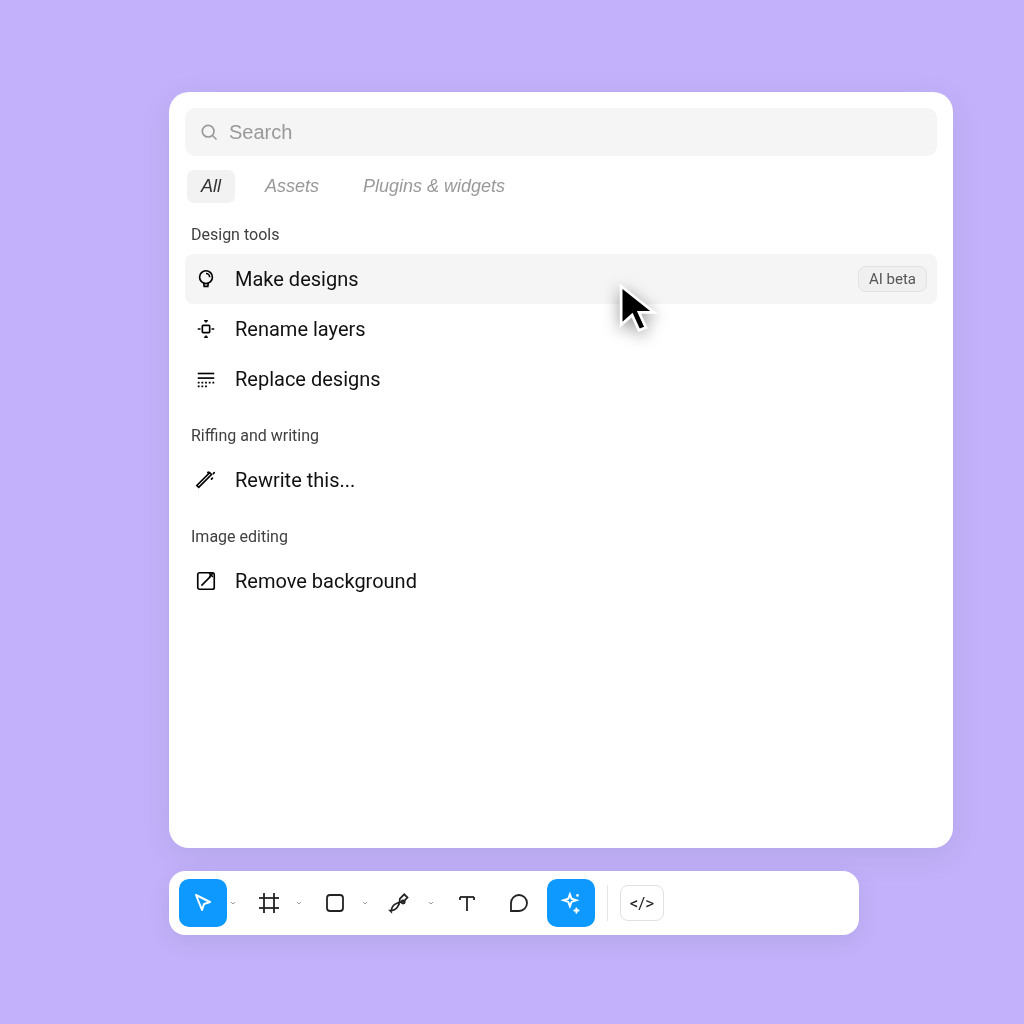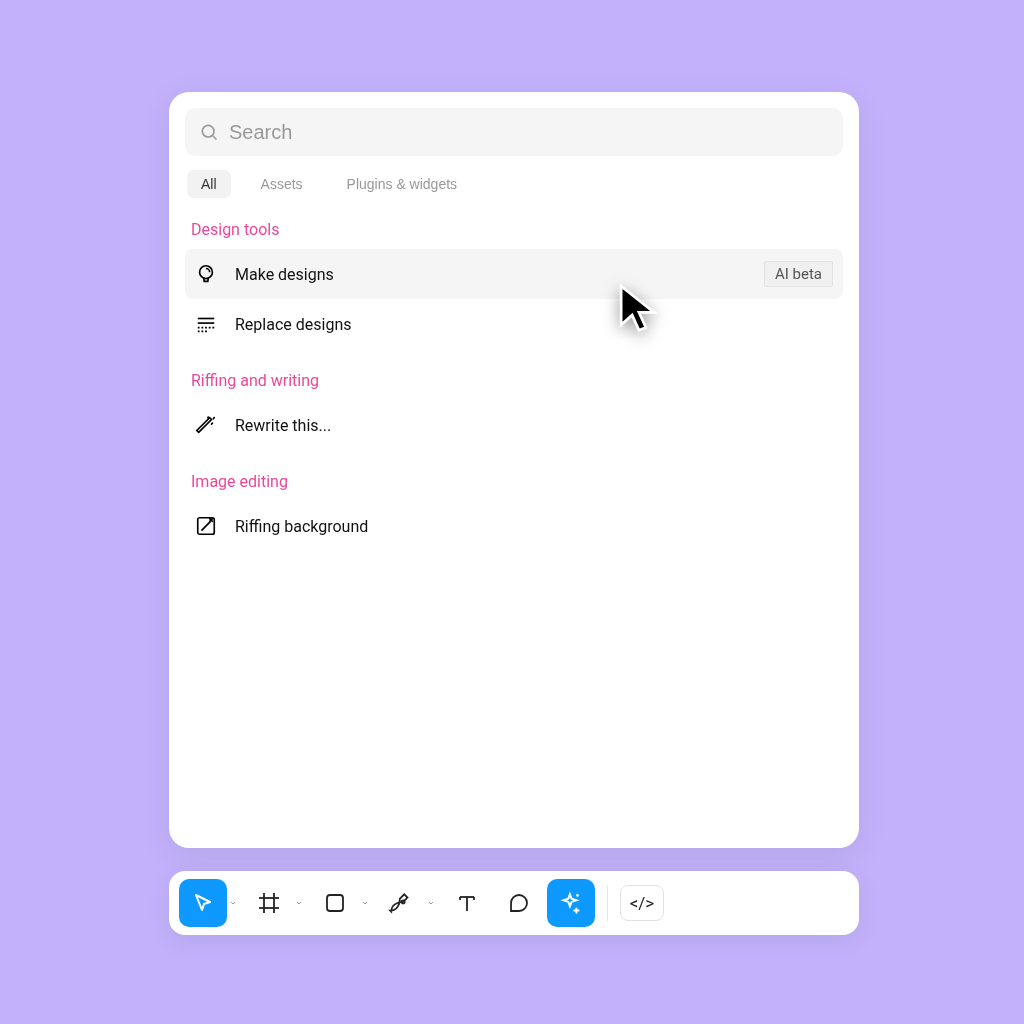--- a/index.html
+++ b/index.html
@@ -8,21 +8,21 @@
     height: 1024px;
     background: #c3b2fb;
     font-family: -apple-system, BlinkMacSystemFont, "Segoe UI", Roboto, sans-serif;
     position: relative;
     overflow: hidden;
   }
   .panel {
     position: absolute;
     left: 169px;
     top: 92px;
-    width: 690px;
+    width: 784px;
     height: 756px;
     background: #fff;
     border-radius: 20px;
     box-shadow: 0 8px 32px rgba(0,0,0,0.08);
     padding: 16px;
   }
   .search-wrap {
     display: flex;
     align-items: center;
     background: #f5f5f5;
@@ -46,37 +46,38 @@
     outline: none;
   }
   .search-input::placeholder { color: #999; }
   .tabs {
     display: flex;
     gap: 16px;
     margin-top: 14px;
     padding: 0 2px;
   }
   .tab-btn {
-    font-size: 14px;
+    font-size: 18px;
     color: #999;
     background: transparent;
     border: none;
     padding: 6px 14px;
     border-radius: 7px;
     cursor: pointer;
+    font-style: italic;
   }
   .tab-btn.active {
     background: #f2f2f2;
     color: #333;
     font-weight: 500;
   }
   .section { margin-top: 20px; }
   .section-title {
     font-size: 16px;
-    color: #ec4899;
+    color: #404040;
     padding: 2px 6px 10px 6px;
     margin-top: 16px;
   }
   .item-row {
     display: flex;
     align-items: center;
     height: 50px;
     padding: 0 10px;
     border-radius: 8px;
     gap: 18px;
@@ -88,28 +89,28 @@
   .item-icon {
     width: 22px;
     height: 22px;
     display: flex;
     align-items: center;
     justify-content: center;
     flex-shrink: 0;
     color: #000;
   }
   .item-label {
-    font-size: 16px;
+    font-size: 20px;
     color: #111;
     flex: 1;
   }
   .badge {
     background: #f0f0f0;
     border: 1px solid #e2e2e2;
-    border-radius: 2px;
+    border-radius: 8px;
     font-size: 15px;
     color: #555;
     padding: 3px 10px;
   }
   .toolbar {
     position: absolute;
     left: 169px;
     top: 871px;
     width: 690px;
     height: 64px;
@@ -199,20 +200,29 @@
             <circle cx="12" cy="10" r="7"></circle>
             <path d="M9.5 16l.5 4h4l.5-4"></path>
             <path d="M12 6a4 4 0 0 1 4 4"></path>
           </svg>
       </span>
       <span class="item-label">Make designs</span>
       <span class="badge">AI beta</span>
     </div>
 
 
+    <div class="item-row">
+      <span class="item-icon">
+        <svg width="22" height="22" viewBox="0 0 24 24" fill="none" stroke="currentColor" stroke-width="1.8">
+            <rect x="8" y="8" width="8" height="8" rx="1"></rect>
+            <path d="M12 5V3M12 21v-2M10 3h4M10 21h4M3 12h3M18 12h3"></path>
+          </svg>
+      </span>
+      <span class="item-label">Rename layers</span>
+    </div>
 
     <div class="item-row">
       <span class="item-icon">
         <svg width="22" height="22" viewBox="0 0 24 24" fill="none" stroke="currentColor" stroke-width="1.8">
             <line x1="3" y1="6" x2="21" y2="6"></line>
             <line x1="3" y1="11" x2="21" y2="11"></line>
             <line x1="3" y1="16" x2="21" y2="16" stroke-dasharray="2 2"></line>
             <line x1="3" y1="20" x2="14" y2="20" stroke-dasharray="2 2"></line>
           </svg>
       </span>
@@ -241,21 +251,21 @@
 
 
     <div class="item-row">
       <span class="item-icon">
         <svg width="22" height="22" viewBox="0 0 24 24" fill="none" stroke="currentColor" stroke-width="1.8">
             <rect x="3" y="3" width="18" height="18" rx="2"></rect>
             <line x1="7" y1="17" x2="17" y2="7"></line>
             <path d="M16 4l3 3M16 7l3-3" stroke-linecap="round"></path>
           </svg>
       </span>
-      <span class="item-label">Riffing background</span>
+      <span class="item-label">Remove background</span>
     </div>
   </div>
 </div>
 
 <div class="toolbar">
   <div class="tool-group">
     <div class="tool icon-only active">
       <svg width="24" height="24" viewBox="0 0 24 24" fill="none" stroke="currentColor" stroke-width="2">
           <path d="M5 4l14 7-6 2-2 6z" stroke-linejoin="round"></path>
         </svg>

